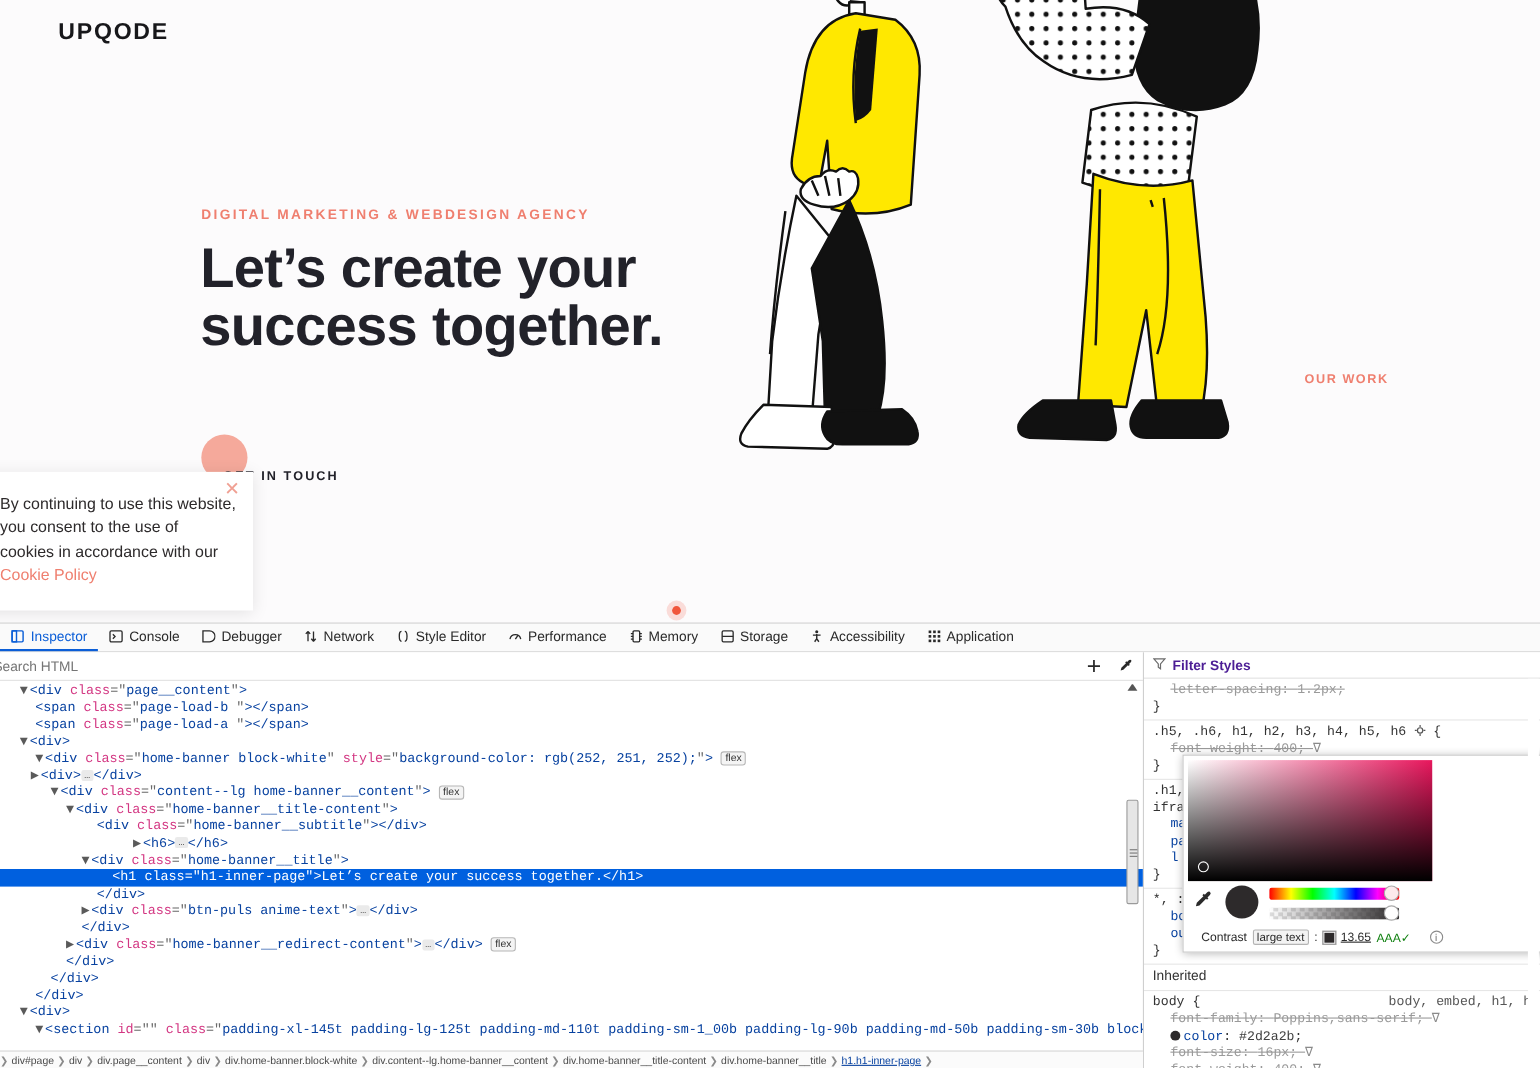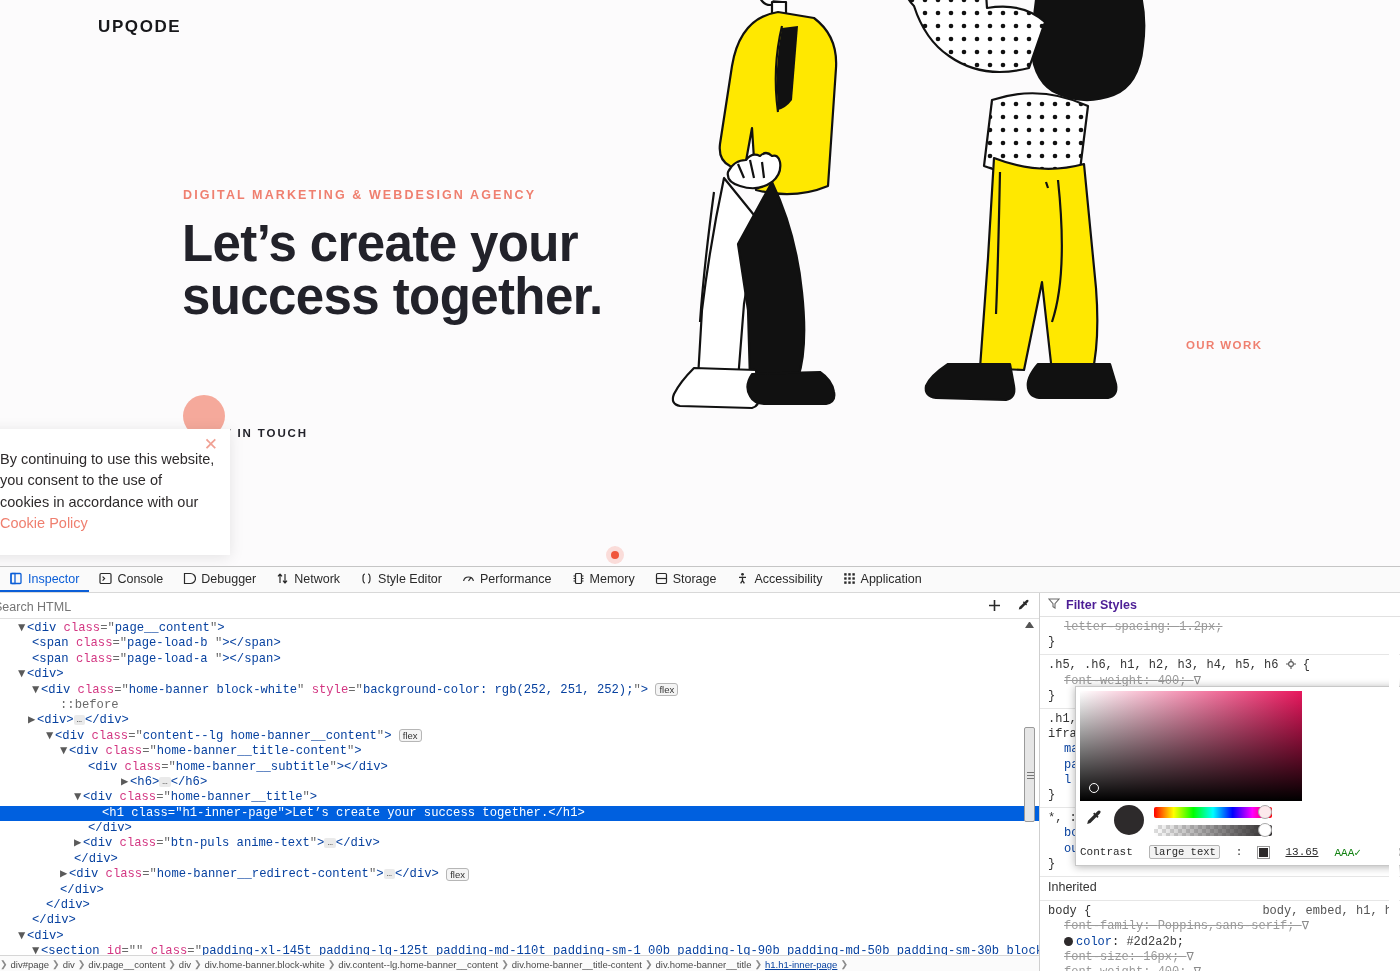--- a/index.html
+++ b/index.html
@@ -6,22 +6,22 @@
   html, body { margin:0; padding:0; }
   body {
     width:1400px; height:971px;
     font-family:"Liberation Sans", sans-serif;
     background:#fcfbfc; overflow:hidden; position:relative;
   }
 
   
   #page { position:absolute; left:0; top:0; width:1400px; height:566px; background:#fcfbfc; overflow:hidden; }
 
-  #logo { position:absolute; left:53px; top:17px; font-size:17px; font-weight:700;
-          letter-spacing:1.6px; color:#17171a;margin-left:45px; }
+  #logo { position:absolute; left:53px; top:17px; font-size:21px; font-weight:700;
+          letter-spacing:1.6px; color:#17171a; }
 
   #hero-sub { position:absolute; left:183px; top:188px; font-size:12.5px; font-weight:700;
               letter-spacing:2.1px; color:#ef7f6f; }
 
   #hero-title { position:absolute; left:182px; top:217px; width:520px;
                 font-size:51px; line-height:1.04; font-weight:700; letter-spacing:-0.6px;
                 color:#22222a; }
 
   #cta { position:absolute; left:183px; top:395px; height:44px; display:flex; align-items:flex-end; cursor:pointer; }
   #cta .puls { position:absolute; left:0; top:0; width:42px; height:42px; border-radius:50%;
@@ -142,22 +142,22 @@
                 background:#2d2a2b; }
   #pk-hue { position:absolute; left:78px; top:120px; width:118px; height:11px; border-radius:2px;
             background:linear-gradient(to right,#f00,#ff0,#0f0,#0ff,#00f,#f0f,#f00); }
   #pk-hue .h-knob { position:absolute; left:104px; top:-2px; width:14px; height:14px; border-radius:50%;
                     background:#fde9ec; border:1px solid #aaa; }
   #pk-alpha { position:absolute; left:78px; top:138px; width:118px; height:11px; border-radius:2px;
               background:linear-gradient(to right, rgba(45,42,43,0), #2d2a2b),
                          repeating-conic-gradient(#ddd 0 25%, #fff 0 50%) 0 0/8px 8px; }
   #pk-alpha .a-knob { position:absolute; left:104px; top:-2px; width:14px; height:14px; border-radius:50%;
                       background:#fff; border:1px solid #aaa; }
-  #pk-contrast { position:absolute; left:4px; top:158px; display:flex; align-items:center; gap:16px;
-                 font-family:Liberation Mono, monospace; font-size:11px; color:#2a2a2a; }
+  #pk-contrast { position:absolute; left:16px; top:158px; display:flex; align-items:center; gap:5px;
+                 font-family:Liberation Sans, sans-serif; font-size:11px; color:#2a2a2a; }
   #pk-contrast .pill { border:1px solid #b4b4b4; border-radius:2px; padding:0 3px; background:#f3f3f3; font-size:10.5px; }
   #pk-contrast .minisw { width:11px; height:11px; background:#2d2a2b; border:1px solid #fff;
                          box-shadow:0 0 0 1px #999; }
   #pk-contrast .ratio { text-decoration:underline; }
   #pk-contrast .aaa { color:#108010; }
   #pk-contrast .info { width:12px; height:12px; border:1px solid #8a8a8a; border-radius:50%;
                        font-size:9px; text-align:center; line-height:11px; color:#6a6a6a; margin-left:12px; }
 
   #st-scroll { position:absolute; right:1px; top:24px; width:10px; bottom:0; background:#fff; }
 </style>
@@ -365,21 +365,20 @@
             </svg>
         </div>
       </div>
 
       <div id="mk-tree">
           <div class="ln" style="padding-left: 18px;"><span class="tw">▼</span><span class="tag">&lt;div </span><span class="attr">class</span><span class="punc">="</span><span class="val">page__content</span><span class="punc">"</span><span class="tag">&gt;</span></div>
           <div class="ln" style="padding-left: 32px;"><span class="tag">&lt;span </span><span class="attr">class</span><span class="punc">="</span><span class="val">page-load-b </span><span class="punc">"</span><span class="tag">&gt;&lt;/span&gt;</span></div>
           <div class="ln" style="padding-left: 32px;"><span class="tag">&lt;span </span><span class="attr">class</span><span class="punc">="</span><span class="val">page-load-a </span><span class="punc">"</span><span class="tag">&gt;&lt;/span&gt;</span></div>
           <div class="ln" style="padding-left: 18px;"><span class="tw">▼</span><span class="tag">&lt;div&gt;</span></div>
           <div class="ln" style="padding-left: 32px;"><span class="tw">▼</span><span class="tag">&lt;div </span><span class="attr">class</span><span class="punc">="</span><span class="val">home-banner block-white</span><span class="punc">" </span><span class="attr">style</span><span class="punc">="</span><span class="val">background-color: rgb(252, 251, 252);</span><span class="punc">"</span><span class="tag">&gt;</span> <span class="badge">flex</span></div>
-          <div class="ln" style="padding-left: 60px;"><span class="pseudo">::before</span></div>
           <div class="ln" style="padding-left: 28px;"><span class="tw">▶</span><span class="tag">&lt;div&gt;</span><span class="ellip">…</span><span class="tag">&lt;/div&gt;</span></div>
           <div class="ln" style="padding-left: 46px;"><span class="tw">▼</span><span class="tag">&lt;div </span><span class="attr">class</span><span class="punc">="</span><span class="val">content--lg home-banner__content</span><span class="punc">"</span><span class="tag">&gt;</span> <span class="badge">flex</span></div>
           <div class="ln" style="padding-left: 60px;"><span class="tw">▼</span><span class="tag">&lt;div </span><span class="attr">class</span><span class="punc">="</span><span class="val">home-banner__title-content</span><span class="punc">"</span><span class="tag">&gt;</span></div>
           <div class="ln" style="padding-left: 88px;"><span class="tag">&lt;div </span><span class="attr">class</span><span class="punc">="</span><span class="val">home-banner__subtitle</span><span class="punc">"</span><span class="tag">&gt;&lt;/div&gt;</span></div>
           <div class="ln" style="padding-left: 74px; margin-left: 47px;"><span class="tw">▶</span><span class="tag">&lt;h6&gt;</span><span class="ellip">…</span><span class="tag">&lt;/h6&gt;</span></div>
           <div class="ln" style="padding-left: 74px;"><span class="tw">▼</span><span class="tag">&lt;div </span><span class="attr">class</span><span class="punc">="</span><span class="val">home-banner__title</span><span class="punc">"</span><span class="tag">&gt;</span></div>
           <div class="ln sel" style="padding-left: 102px;"><span class="tag">&lt;h1 </span><span class="attr">class</span><span class="punc">="</span><span class="val">h1-inner-page</span><span class="punc">"</span><span class="tag">&gt;</span><span class="txt">Let’s create your success together.</span><span class="tag">&lt;/h1&gt;</span></div>
           <div class="ln" style="padding-left: 88px;"><span class="tag">&lt;/div&gt;</span></div>
           <div class="ln" style="padding-left: 74px;"><span class="tw">▶</span><span class="tag">&lt;div </span><span class="attr">class</span><span class="punc">="</span><span class="val">btn-puls anime-text</span><span class="punc">"</span><span class="tag">&gt;</span><span class="ellip">…</span><span class="tag">&lt;/div&gt;</span></div>
           <div class="ln" style="padding-left: 74px;"><span class="tag">&lt;/div&gt;</span></div>

